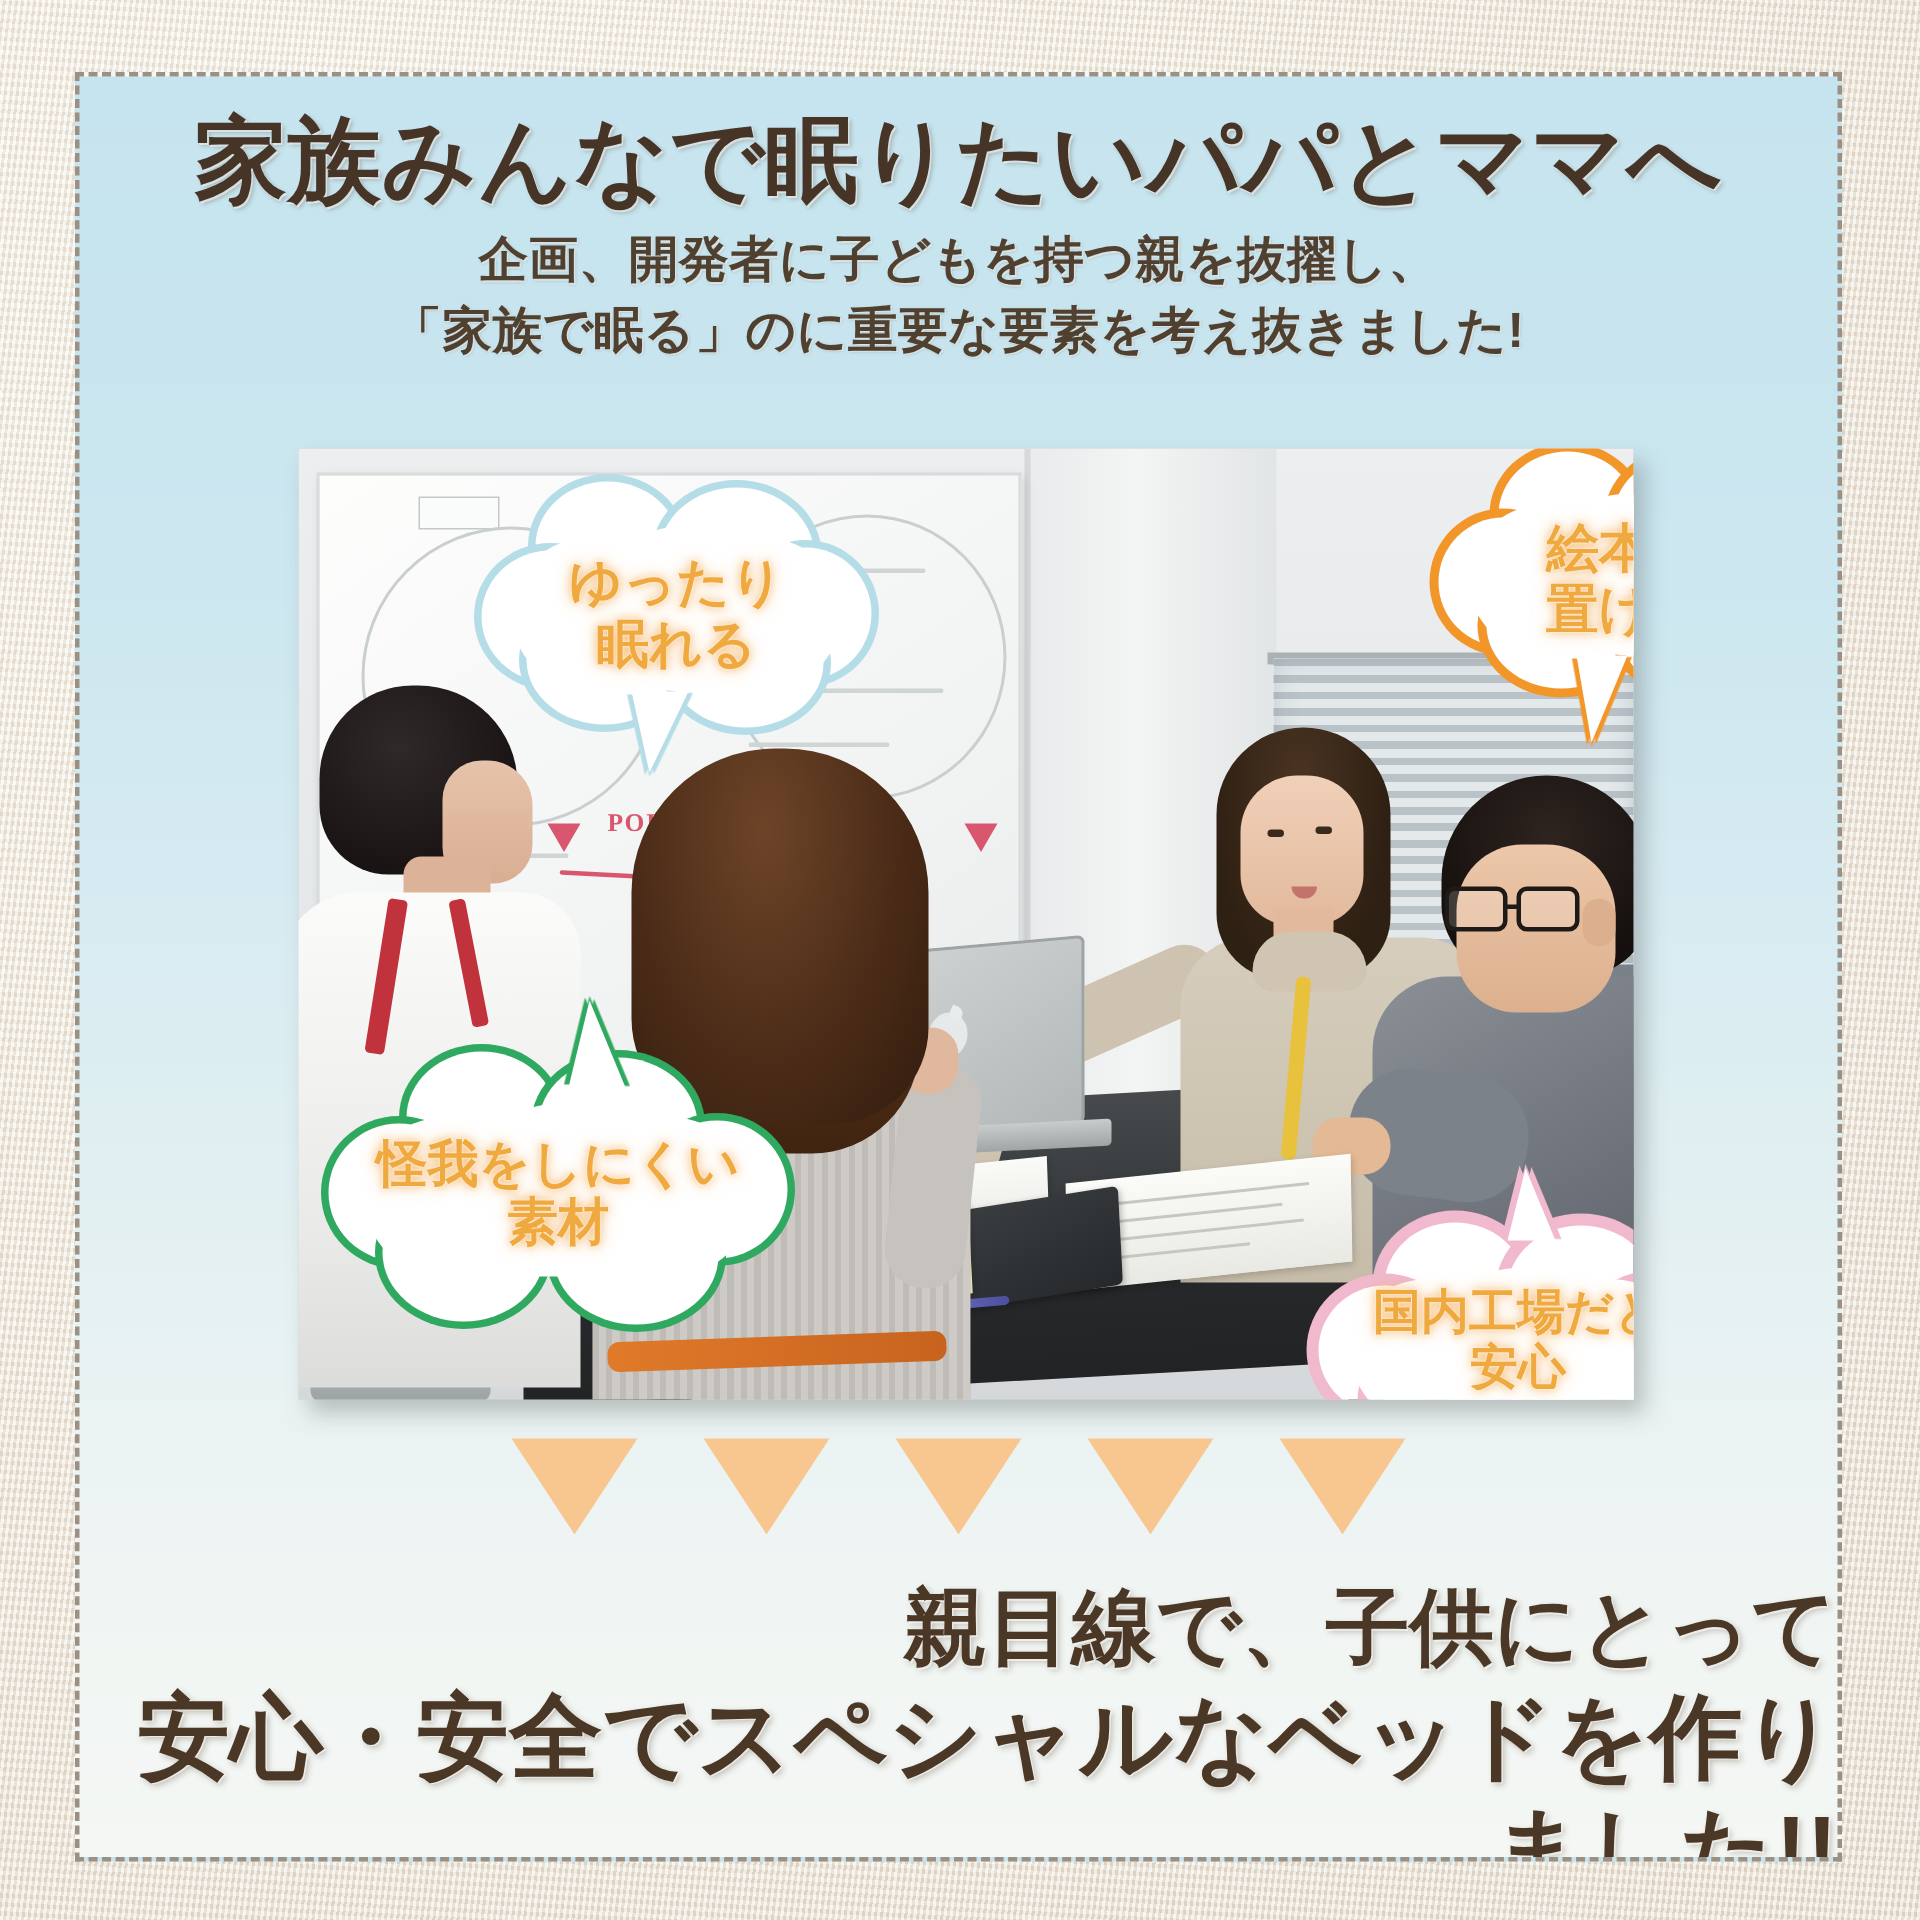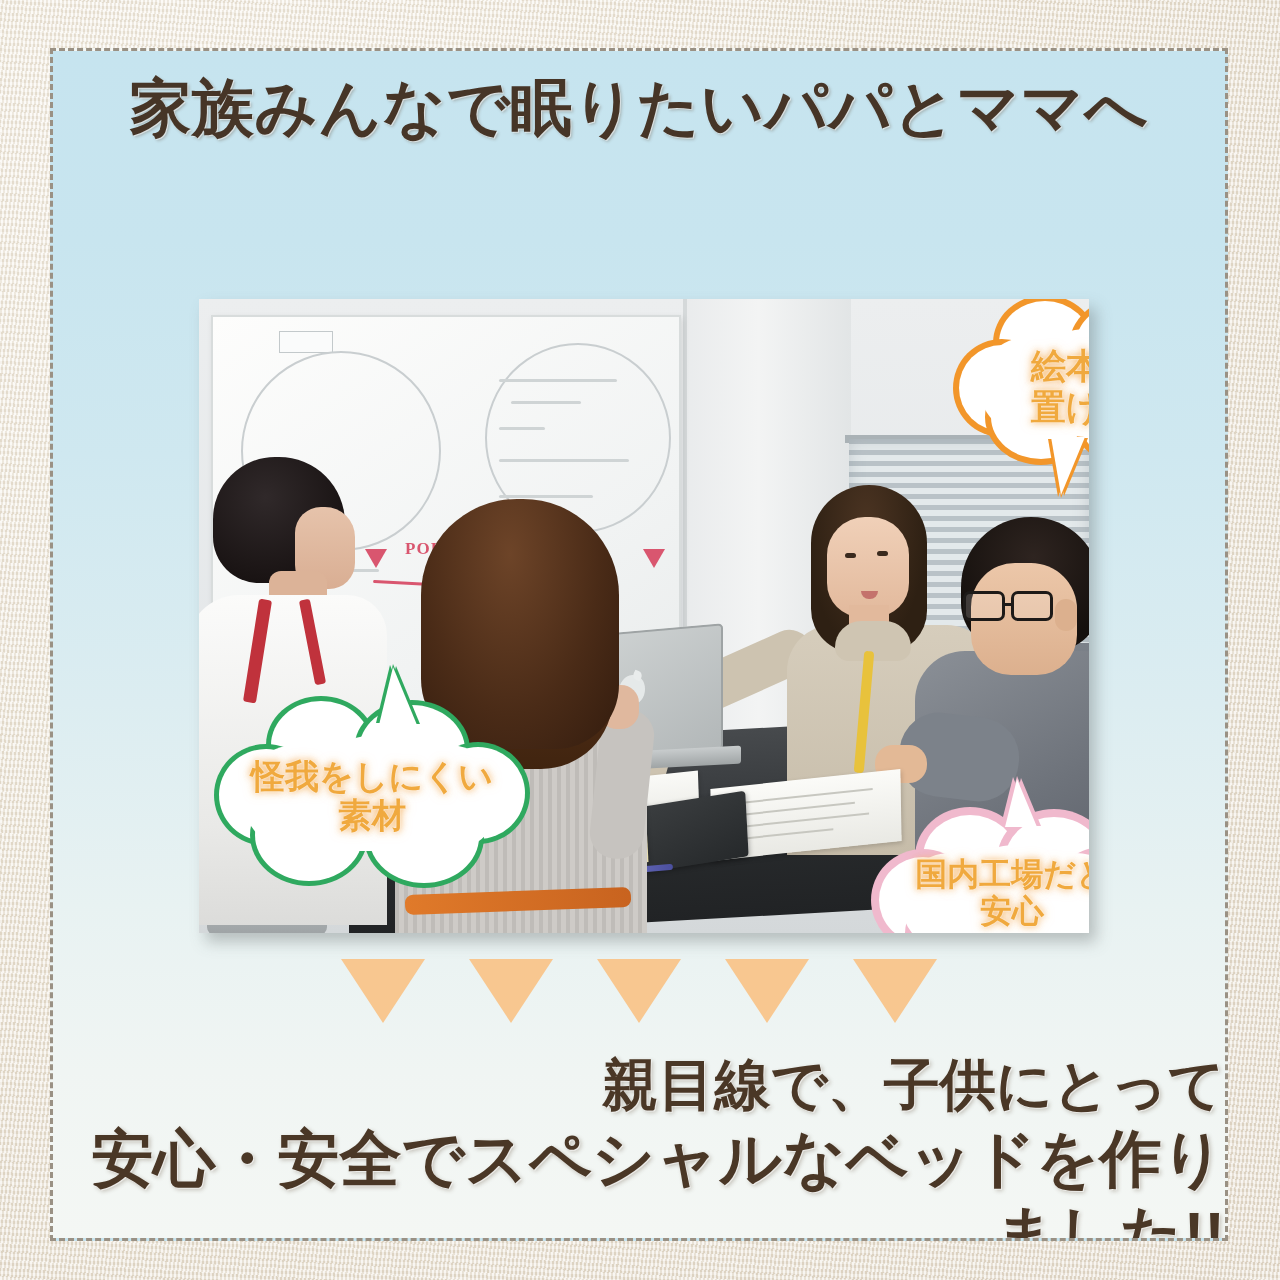--- a/index.html
+++ b/index.html
@@ -263,20 +263,24 @@
 </style>
 </head>
 <body>
 
 <div id="paper-texture"></div>
 
 <div id="frame">
 
   <div id="headline-block">
     <div class="h-main">家族みんなで眠りたいパパとママへ</div>
+    <div class="h-sub">
+      <div>企画、開発者に子どもを持つ親を抜擢し、</div>
+      <div>「家族で眠る」のに重要な要素を考え抜きました!</div>
+    </div>
   </div>
 
   <div id="photo">
 
     <div class="ph wall"></div>
     <div class="ph partition"></div>
     <div class="ph part-edge"></div>
 
     <div class="ph blind-frame"></div>
     <div class="ph blinds"></div>
@@ -369,20 +373,38 @@
     <div class="ph deskpen"></div>
 
     <div class="ph pB-body"></div>
     <div class="ph pB-belt"></div>
     <div class="ph pB-arm"></div>
     <div class="ph pB-hand"></div>
     <div class="ph pB-pen"></div>
     <div class="ph pB-hair2"></div>
     <div class="ph pB-hair"></div>
 
+    <div class="bubble" id="bubble-yuttari">
+      <div class="cloud" style="width:100%;height:100%;">
+        <div class="lobe" style="left:36px;top:0;width:96px;height:86px;"></div>
+        <div class="lobe" style="left:118px;top:4px;width:104px;height:92px;"></div>
+        <div class="lobe" style="left:0;top:46px;width:92px;height:88px;"></div>
+        <div class="lobe" style="left:172px;top:44px;width:88px;height:88px;"></div>
+        <div class="lobe" style="left:30px;top:76px;width:104px;height:86px;"></div>
+        <div class="lobe" style="left:124px;top:78px;width:104px;height:86px;"></div>
+        <div class="lobe" style="left:70px;top:30px;width:130px;height:110px;box-shadow:none !important;"></div>
+        <div class="lobe" style="left:20px;top:38px;width:220px;height:100px;border-radius:58px;box-shadow:none !important;"></div>
+        <div class="tail" style="left:100px;top:140px;border-left:12px solid transparent;border-right:26px solid transparent;border-top:54px solid #fff;
+                    filter:drop-shadow(-3px 2px 0 #b4dde8) drop-shadow(3px 1px 0 #b4dde8);"></div>
+        <div class="bubble-text">
+          <span>ゆったり</span>
+          <span>眠れる</span>
+        </div>
+      </div>
+    </div>
 
     <div class="bubble" id="bubble-ehon">
       <div class="cloud" style="width:100%;height:100%;">
         <div class="lobe" style="left:40px;top:0;width:92px;height:84px;"></div>
         <div class="lobe" style="left:116px;top:2px;width:98px;height:88px;"></div>
         <div class="lobe" style="left:0;top:44px;width:86px;height:86px;"></div>
 
         <div class="lobe" style="left:32px;top:74px;width:100px;height:84px;"></div>
         <div class="lobe" style="left:120px;top:76px;width:100px;height:84px;"></div>
         <div class="lobe" style="left:66px;top:28px;width:124px;height:108px;box-shadow:none !important;"></div>

